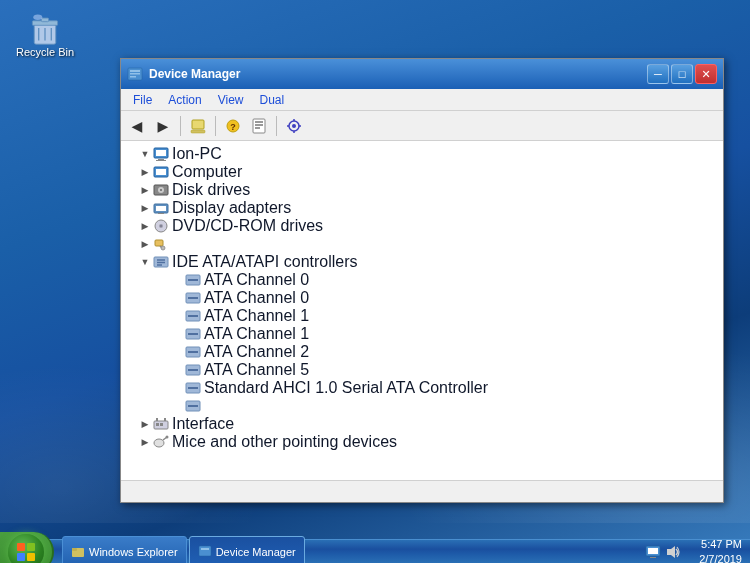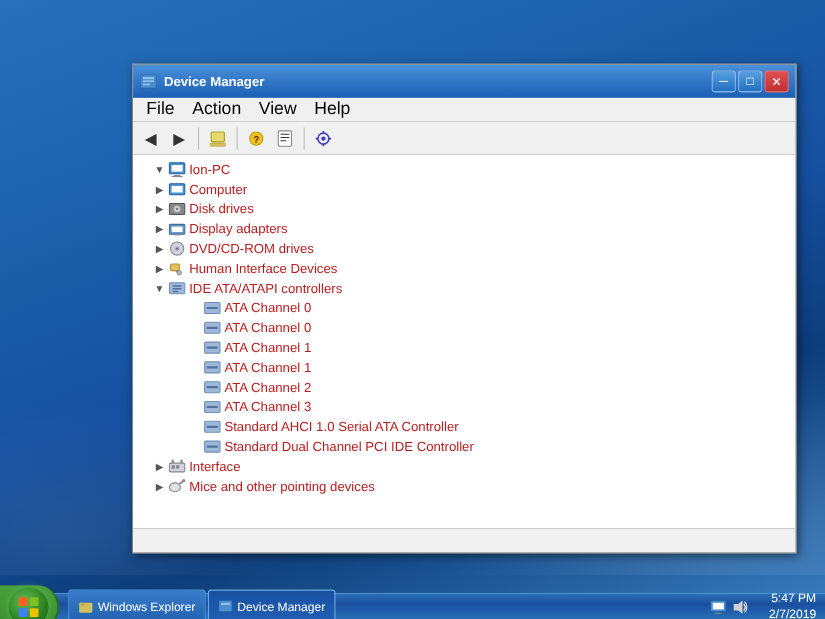--- a/index.html
+++ b/index.html
@@ -197,22 +197,22 @@
       height: 22px;
       background: #f0f0f0;
       display: flex;
       align-items: center;
       padding: 0 4px;
       border-bottom: 1px solid #d0d0d0;
     }
     .menu-item {
       padding: 2px 8px;
       cursor: pointer;
-      font-size: 16px;
-      color: #000000;
+      font-size: 12px;
+      color: #1d4ed8;
     }
 
     
     .toolbar {
       height: 30px;
       background: #f0f0f0;
       display: flex;
       align-items: center;
       padding: 0 4px;
       border-bottom: 1px solid #d0d0d0;
@@ -285,22 +285,22 @@
       width: 16px;
       height: 16px;
       margin-right: 3px;
       flex-shrink: 0;
       display: inline-flex;
       align-items: center;
       justify-content: center;
       font-size: 13px;
     }
     .tree-label {
-      font-size: 12px;
-      color: #b91c1c;
+      font-size: 16px;
+      color: #0f172a;
     }
 
     
     .status-bar {
       height: 22px;
       background: #f0f0f0;
       border-top: 1px solid #d0d0d0;
       display: flex;
       align-items: center;
       padding: 0 4px;
@@ -328,20 +328,37 @@
       pointer-events: none;
     }
   </style>
 </head>
 <body>
 
 <div class="desktop">
   <div class="swirl"></div>
   <div class="swirl2"></div>
 
+  <div class="desktop-icon">
+    <svg class="recycle-bin-icon" viewBox="0 0 36 40" xmlns="http://www.w3.org/2000/svg">
+
+      <rect x="6" y="16" width="24" height="22" rx="2" fill="#b0c8e8" stroke="#6090c0" stroke-width="1"></rect>
+
+      <rect x="4" y="12" width="28" height="5" rx="1" fill="#90b8d8" stroke="#6090c0" stroke-width="1"></rect>
+
+      <rect x="14" y="9" width="8" height="4" rx="1" fill="#90b8d8" stroke="#6090c0" stroke-width="1"></rect>
+
+      <line x1="11" y1="20" x2="11" y2="34" stroke="#6090c0" stroke-width="1.5"></line>
+      <line x1="18" y1="20" x2="18" y2="34" stroke="#6090c0" stroke-width="1.5"></line>
+      <line x1="25" y1="20" x2="25" y2="34" stroke="#6090c0" stroke-width="1.5"></line>
+
+      <ellipse cx="10" cy="8" rx="5" ry="3" fill="rgba(200,220,255,0.5)"></ellipse>
+    </svg>
+    <span class="icon-label">Recycle Bin</span>
+  </div>
 
   <div class="window">
 
     <div class="title-bar">
       <svg class="title-bar-icon" viewBox="0 0 16 16">
         <rect x="1" y="2" width="14" height="12" rx="1" fill="#4a8fd0" stroke="#2060a0" stroke-width="0.5"></rect>
         <rect x="3" y="4" width="10" height="2" fill="#90c0e8"></rect>
         <rect x="3" y="7" width="10" height="1.5" fill="#90c0e8"></rect>
         <rect x="3" y="10" width="6" height="1.5" fill="#90c0e8"></rect>
       </svg>
@@ -350,21 +367,21 @@
         <div class="win-btn">─</div>
         <div class="win-btn">□</div>
         <div class="win-btn close">✕</div>
       </div>
     </div>
 
     <div class="menu-bar">
       <span class="menu-item">File</span>
       <span class="menu-item">Action</span>
       <span class="menu-item">View</span>
-      <span class="menu-item">Help</span>
+      <span class="menu-item">Dual</span>
     </div>
 
     <div class="toolbar">
       <div class="toolbar-btn">◀</div>
       <div class="toolbar-btn">▶</div>
       <div class="toolbar-separator"></div>
       <div class="toolbar-btn">
         <svg width="16" height="16" viewBox="0 0 16 16">
             <rect x="2" y="2" width="12" height="9" rx="1" fill="#e8d870" stroke="#b0a020" stroke-width="1"></rect>
             <rect x="1" y="12" width="14" height="3" rx="1" fill="#d0c060" stroke="#b0a020" stroke-width="0.5"></rect>
@@ -465,21 +482,20 @@
         <div class="tree-item">
           <span class="tree-indent"></span>
           <span class="tree-expander">▶</span>
           <span class="tree-icon">
             <svg width="16" height="14" viewBox="0 0 16 14">
                 <rect x="2" y="3" width="8" height="6" rx="1" fill="#e8c060" stroke="#b09030" stroke-width="1"></rect>
                 <line x1="7" y1="9" x2="9" y2="11" stroke="#888" stroke-width="1.5"></line>
                 <circle cx="10" cy="11" r="2" fill="#bbb" stroke="#888" stroke-width="0.8"></circle>
               </svg>
           </span>
-          <span class="tree-label">Human Interface Devices</span>
         </div>
 
         <div class="tree-item">
           <span class="tree-indent"></span>
           <span class="tree-expander">▼</span>
           <span class="tree-icon">
             <svg width="16" height="14" viewBox="0 0 16 14">
                 <rect x="1" y="2" width="14" height="10" rx="1" fill="#a0b8d8" stroke="#7090b8" stroke-width="1"></rect>
                 <line x1="4" y1="5" x2="12" y2="5" stroke="#5070a0" stroke-width="1.5"></line>
                 <line x1="4" y1="7.5" x2="12" y2="7.5" stroke="#5070a0" stroke-width="1.5"></line>
@@ -558,21 +574,21 @@
           <span class="tree-indent"></span>
           <span class="tree-indent"></span>
           <span class="tree-indent"></span>
           <span class="tree-expander"></span>
           <span class="tree-icon">
             <svg width="16" height="14" viewBox="0 0 16 14">
                 <rect x="1" y="2" width="14" height="10" rx="1" fill="#a0b8d8" stroke="#7090b8" stroke-width="1"></rect>
                 <line x1="3" y1="7" x2="13" y2="7" stroke="#5070a0" stroke-width="2"></line>
               </svg>
           </span>
-          <span class="tree-label">ATA Channel 3</span>
+          <span class="tree-label">ATA Channel 5</span>
         </div>
         <div class="tree-item">
           <span class="tree-indent"></span>
           <span class="tree-indent"></span>
           <span class="tree-indent"></span>
           <span class="tree-expander"></span>
           <span class="tree-icon">
             <svg width="16" height="14" viewBox="0 0 16 14">
                 <rect x="1" y="2" width="14" height="10" rx="1" fill="#a0b8d8" stroke="#7090b8" stroke-width="1"></rect>
                 <line x1="3" y1="7" x2="13" y2="7" stroke="#5070a0" stroke-width="2"></line>
@@ -584,21 +600,20 @@
           <span class="tree-indent"></span>
           <span class="tree-indent"></span>
           <span class="tree-indent"></span>
           <span class="tree-expander"></span>
           <span class="tree-icon">
             <svg width="16" height="14" viewBox="0 0 16 14">
                 <rect x="1" y="2" width="14" height="10" rx="1" fill="#a0b8d8" stroke="#7090b8" stroke-width="1"></rect>
                 <line x1="3" y1="7" x2="13" y2="7" stroke="#5070a0" stroke-width="2"></line>
               </svg>
           </span>
-          <span class="tree-label">Standard Dual Channel PCI IDE Controller</span>
         </div>
         <div class="tree-item">
           <span class="tree-indent"></span>
           <span class="tree-expander">▶</span>
           <span class="tree-icon">
             <svg width="16" height="14" viewBox="0 0 16 14">
                 <rect x="1" y="4" width="14" height="8" rx="1" fill="#d0d0e0" stroke="#888" stroke-width="1"></rect>
                 <line x1="4" y1="4" x2="4" y2="1" stroke="#888" stroke-width="2"></line>
                 <line x1="12" y1="4" x2="12" y2="1" stroke="#888" stroke-width="2"></line>
                 <rect x="3" y="6" width="3" height="3" fill="#888"></rect>

